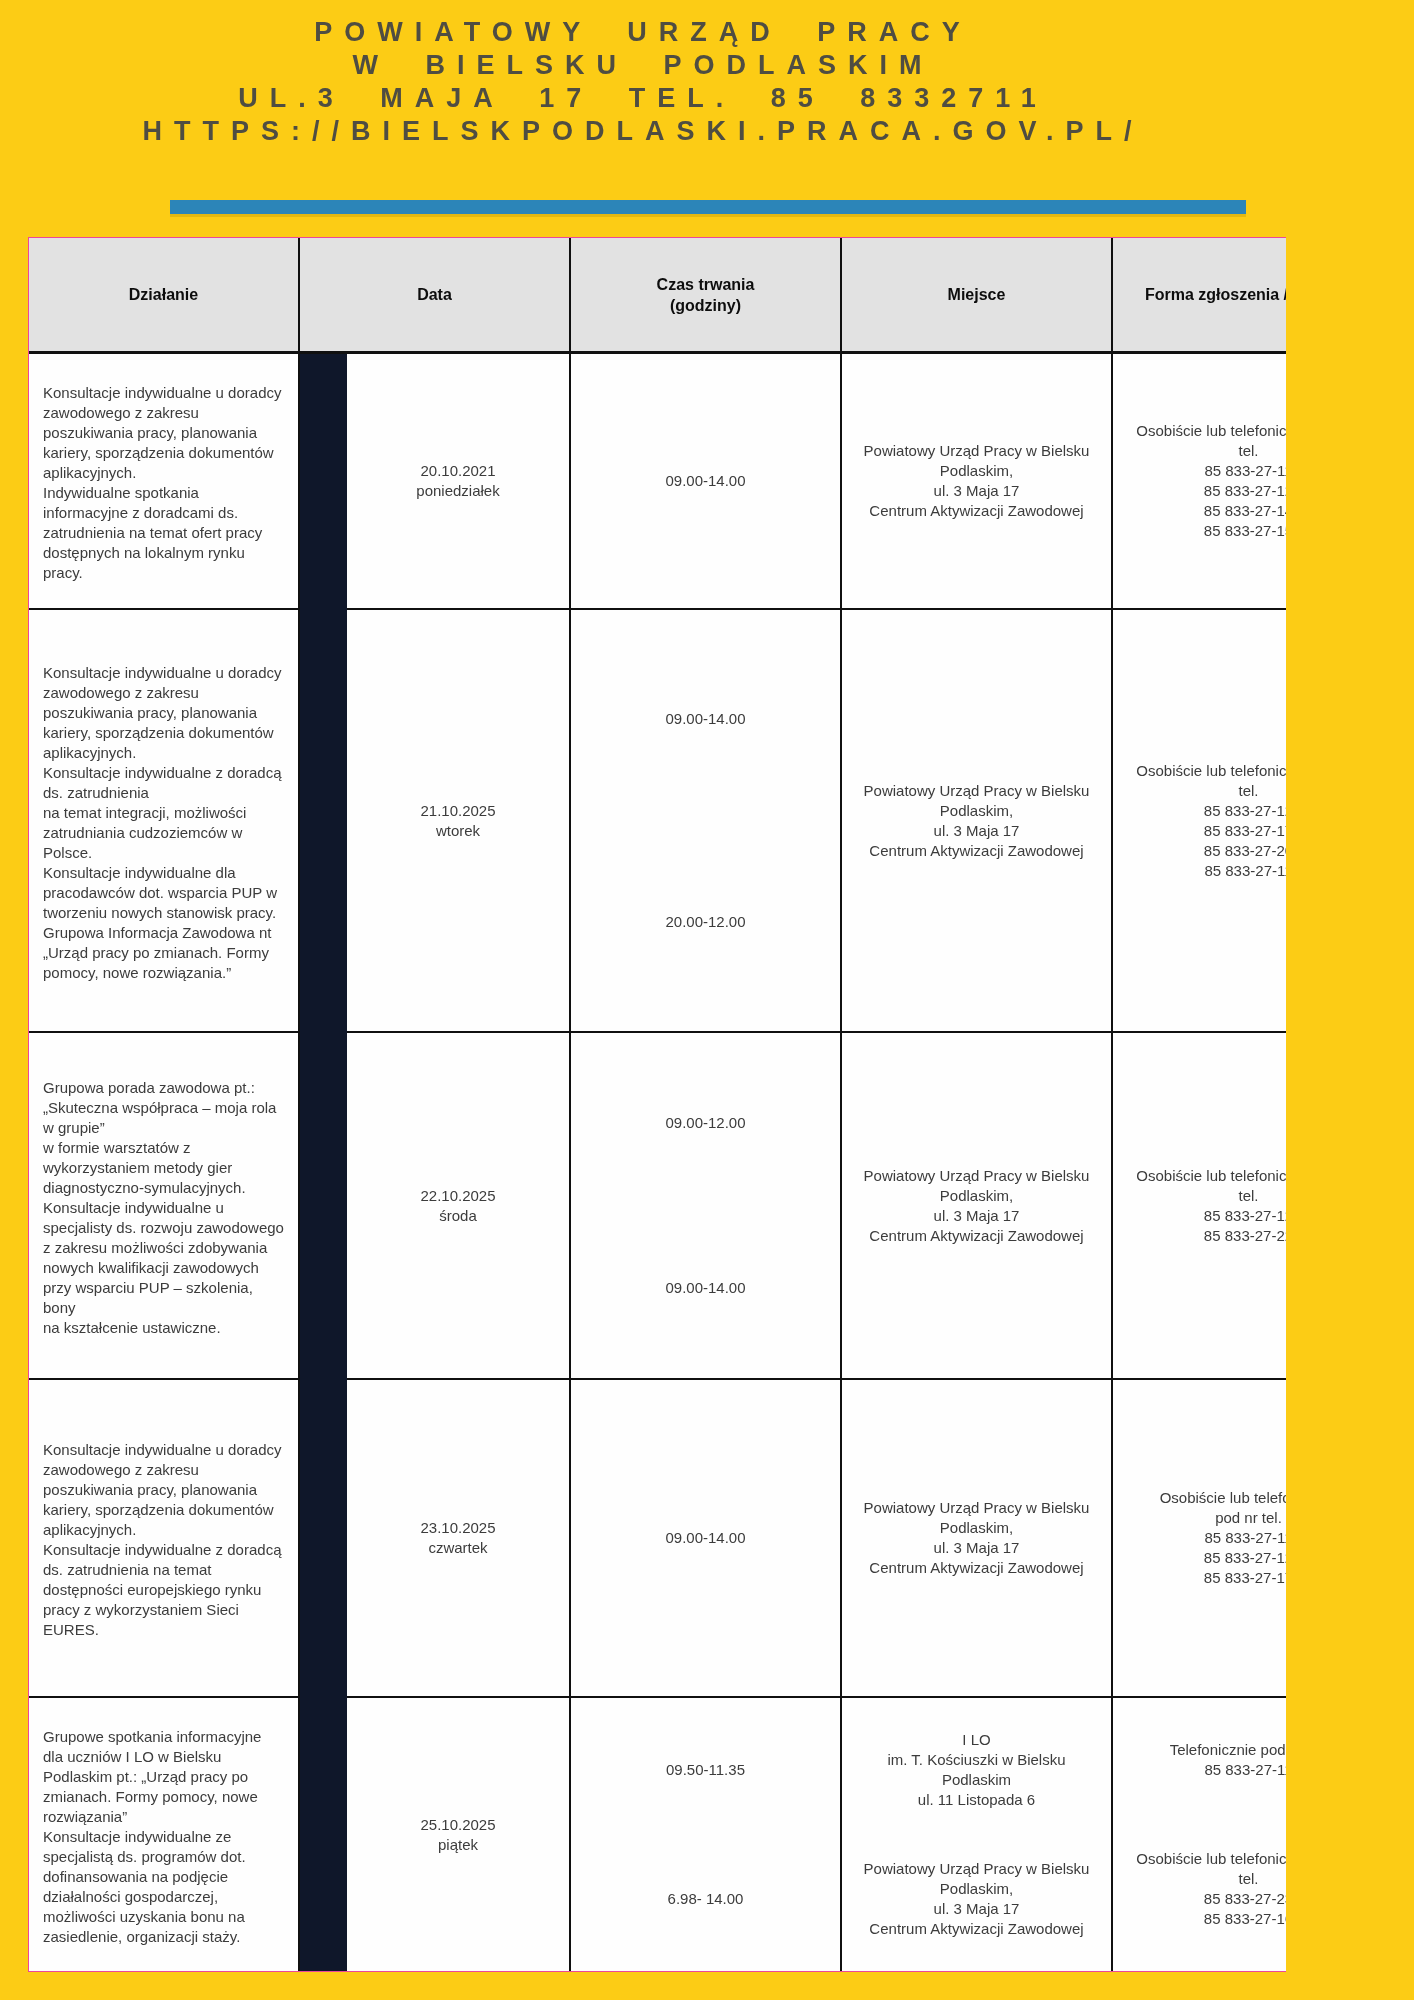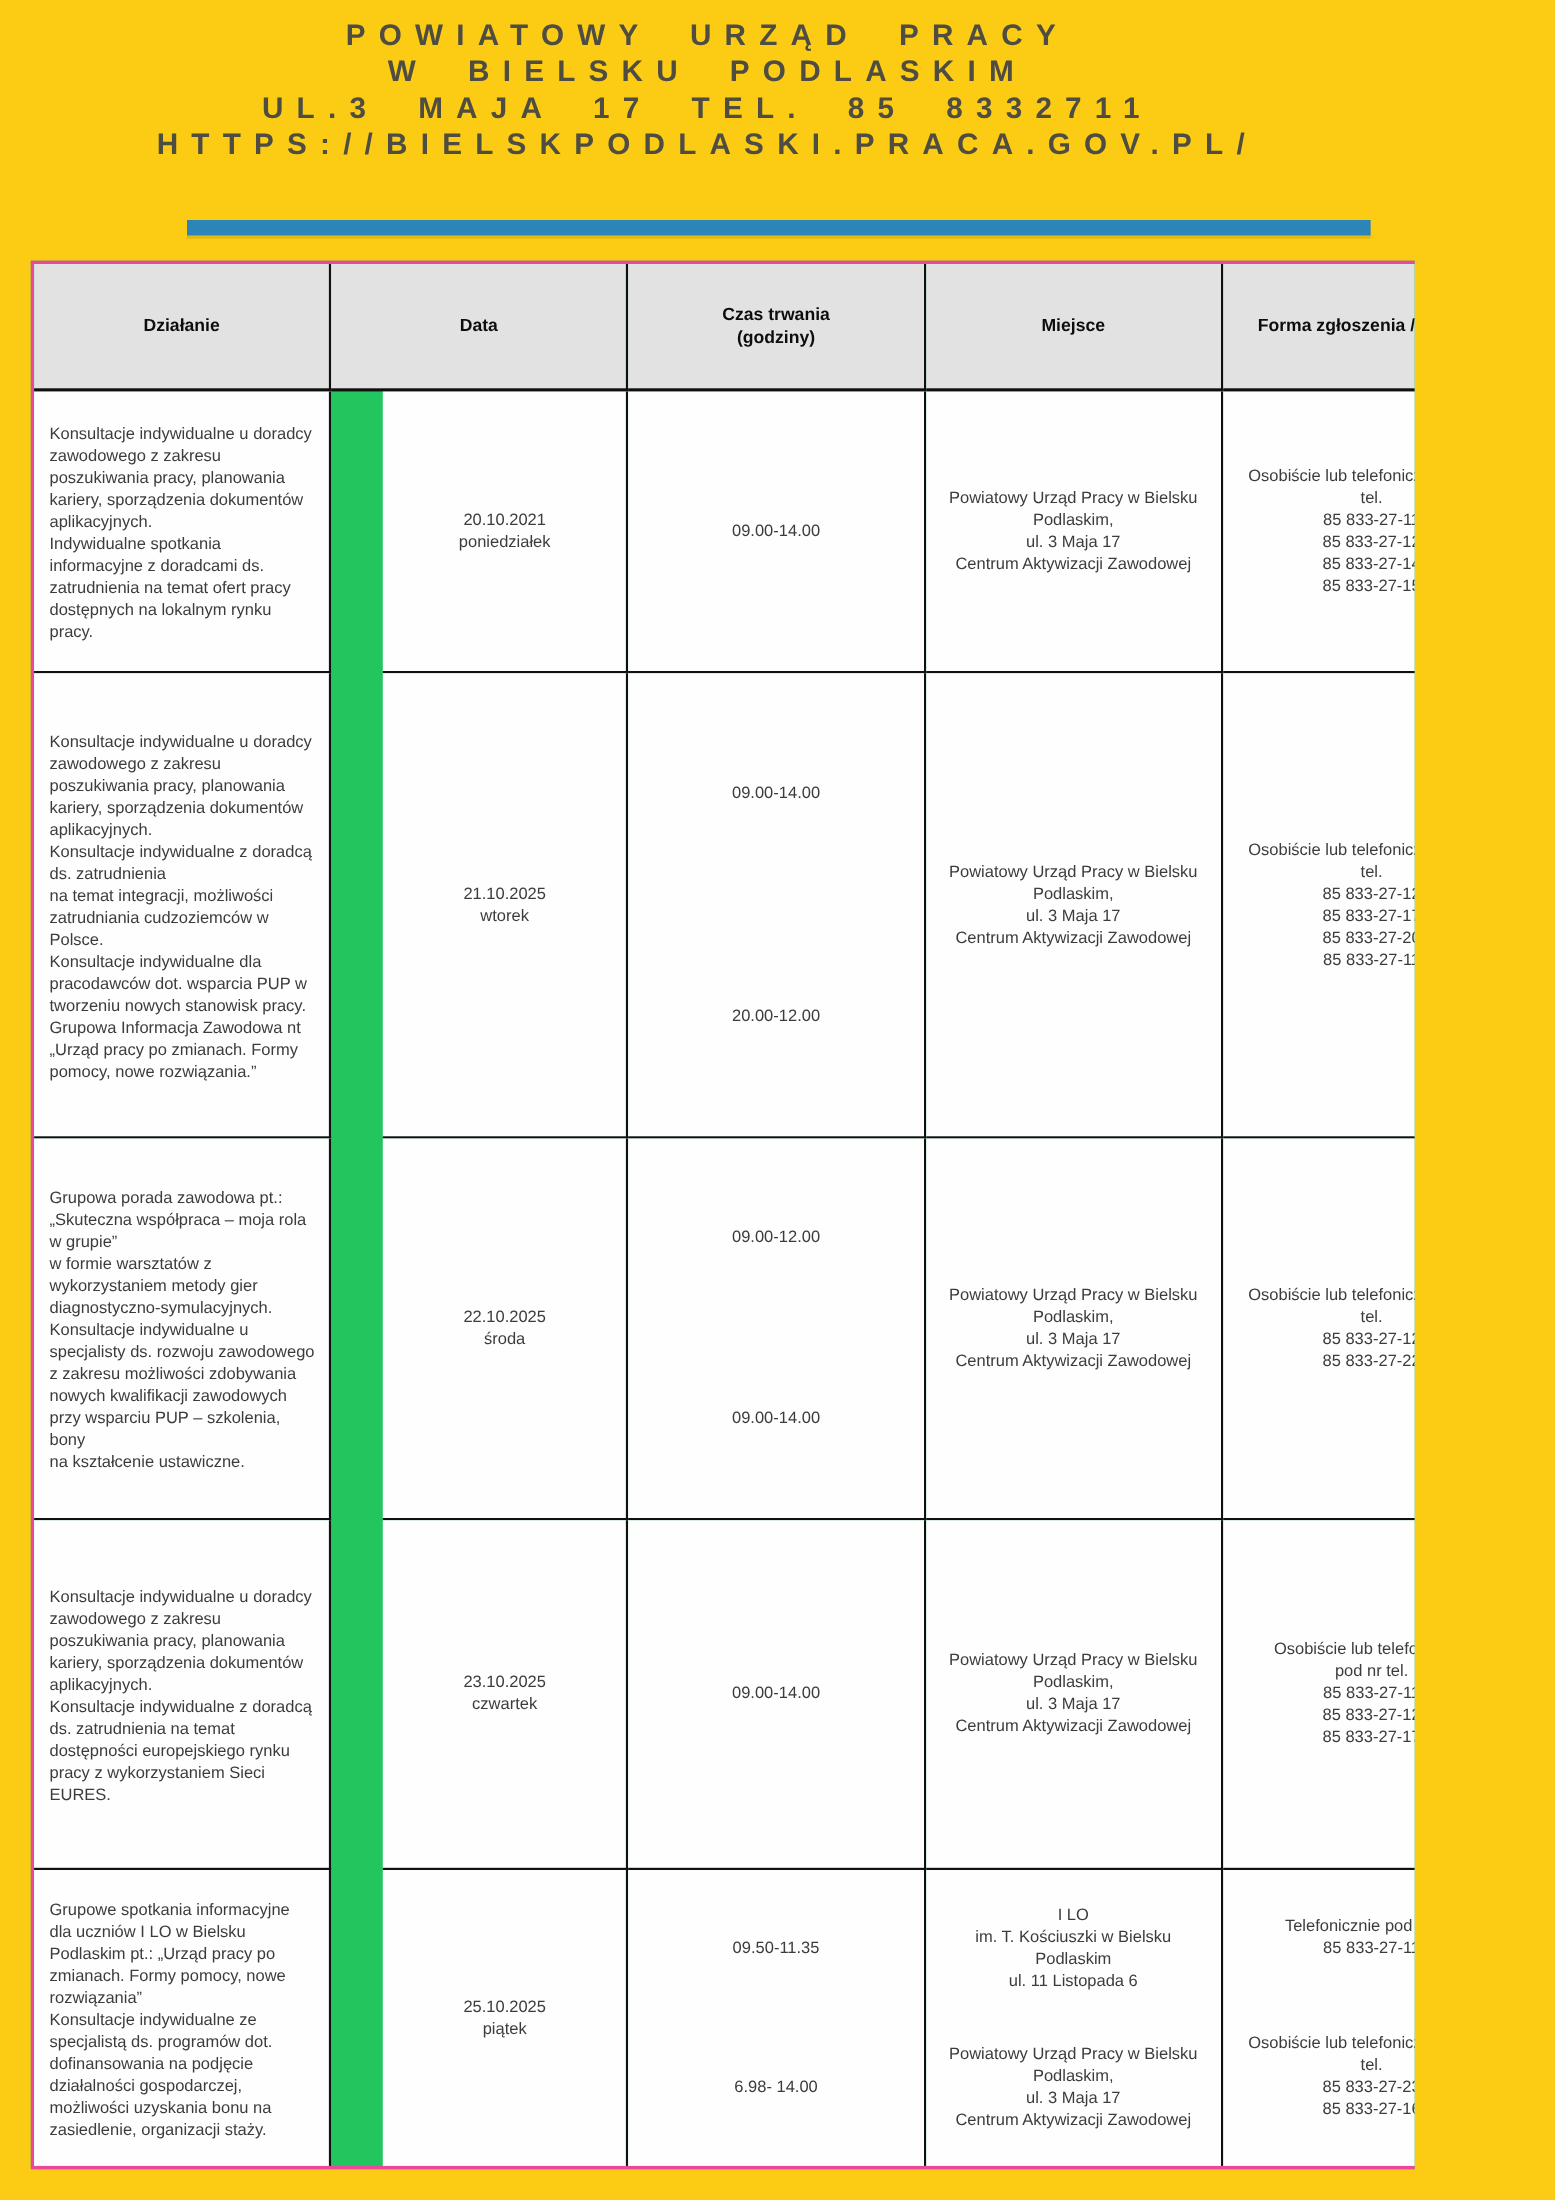--- a/index.html
+++ b/index.html
@@ -3,21 +3,21 @@
 <meta charset="utf-8">
 <style>
   html,body{margin:0;padding:0;background:#FCCC15;}
   .page{position:relative;width:1286px;height:2000px;background:#FCCC15;overflow:hidden;
         font-family:"Liberation Sans","DejaVu Sans",sans-serif;}
   .hdr{padding-top:16px;text-align:center;color:#4F4D42;font-weight:bold;}
   .hdr-line{font-size:27px;line-height:33px;letter-spacing:12px;word-spacing:16px;white-space:nowrap;}
   .divider{position:absolute;left:170px;top:200px;width:1076px;height:14px;background:#2C85B8;
            box-shadow:0 3px 0 rgba(120,95,0,0.18);}
   .table{position:absolute;left:28px;top:237px;width:1357px;height:1735px;box-sizing:border-box;
-         border:3px solid #ec4899;background:#22c55e;display:grid;
+         border:1px solid #ec4899;background:#0f172a;display:grid;
          grid-template-columns:1fr 1fr 1fr 1fr 1fr;
          grid-template-rows:116px 256px 423px 347px 318px 1fr;}
   .th{background:#E2E2E2;border-right:2px solid #101010;border-bottom:3px solid #101010;
       display:flex;align-items:center;justify-content:center;text-align:center;
       font-weight:bold;font-size:16px;color:#0d0d0d;white-space:pre-line;line-height:21px;padding:0 6px;}
   .cell{background:#FEFEFE;border-right:2px solid #101010;border-bottom:2px solid #101010;
         font-size:15px;color:#3C3C3C;line-height:20px;box-sizing:border-box;overflow:hidden;}
   .last-col{border-right:none;}
   .last-row{border-bottom:none;}
   .c-activity{display:flex;align-items:center;text-align:left;white-space:pre-line;padding:14px 10px 10px 14px;}

